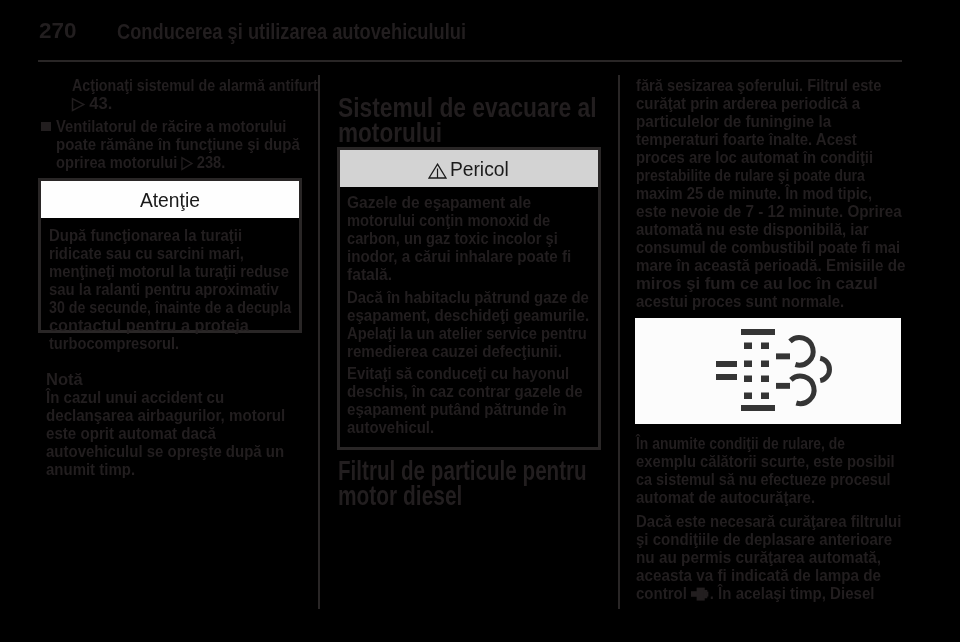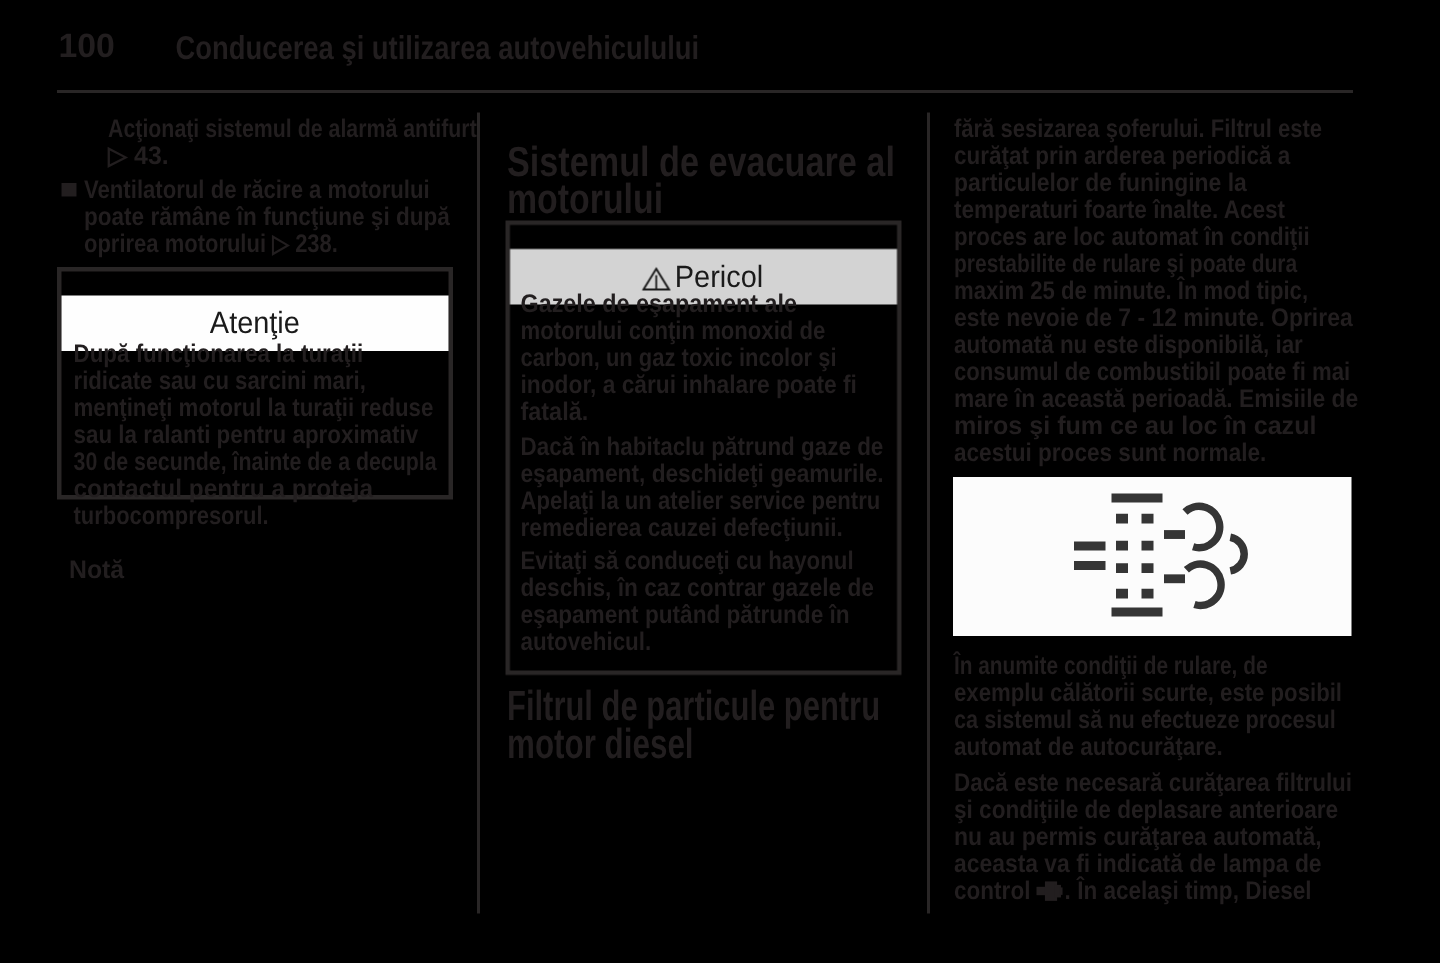--- a/index.html
+++ b/index.html
@@ -21,40 +21,40 @@
   
   .ln{font-weight:bold;font-size:17px;line-height:18px;height:18px;width:max-content;
       white-space:nowrap;transform:scaleX(0.865);transform-origin:0 0;}
   .hd{font-weight:bold;font-size:28px;line-height:25px;height:25px;width:max-content;
       white-space:nowrap;transform:scaleX(0.83);transform-origin:0 0;}
 
   .blk{position:absolute;}
 
   
   .box{position:absolute;border:3px solid #2a2727;box-sizing:border-box;}
-  .band{position:absolute;left:0;top:0;right:0;text-align:center;margin-top:16px;}
+  .band{position:absolute;left:0;top:0;right:0;text-align:center;}
   .band.white{background:#ffffff;}
   .band.grey{background:#d4d4d4;}
   .bandtxt{display:inline-block;color:#1b1b1b;font-size:20.5px;vertical-align:baseline;transform:scaleX(0.94) translateZ(0);transform-origin:50% 50%;}
   .tri{display:inline-block;width:19px;height:16px;vertical-align:-2.5px;margin-right:1px;}
 
   .footer{position:absolute;left:681px;top:607px;color:#9a9a9a;
           font-size:27px;line-height:27px;white-space:nowrap;transform:translateZ(0);}
 
   .fig{position:absolute;background:#fdfdfd;}
   .bulsq{position:absolute;background:#231f20;}
   .lampicon{display:inline-block;width:21px;height:14px;vertical-align:-2px;}
 </style>
 </head>
 <body>
 
 <div class="page">
 
   <div class="hdr">
-      <span class="num">100</span>
+      <span class="num">270</span>
       <span class="ttl">Conducerea şi utilizarea autovehiculului</span>
     </div>
   <div class="rule"></div>
 
   <div class="vdiv vd1"></div>
   <div class="vdiv vd2"></div>
 
   <div class="blk" style="left:72px;top:77px">
       <div class="ln" style="transform: scaleX(0.836735);">Acţionaţi sistemul de alarmă antifurt</div>
       <div class="ln" style="transform: scaleX(0.97561);">▷ 43.</div>
@@ -75,20 +75,27 @@
       <div class="ln" style="transform: scaleX(0.870536);">ridicate sau cu sarcini mari,</div>
       <div class="ln" style="transform: scaleX(0.872727);">menţineţi motorul la turaţii reduse</div>
       <div class="ln" style="transform: scaleX(0.877863);">sau la ralanti pentru aproximativ</div>
       <div class="ln" style="transform: scaleX(0.83737);">30 de secunde, înainte de a decupla</div>
       <div class="ln" style="transform: scaleX(0.956938);">contactul pentru a proteja</div>
       <div class="ln" style="transform: scaleX(0.860927);">turbocompresorul.</div>
     </div>
 
   <div class="blk" style="left:46px;top:371px">
       <div class="ln" style="transform: scaleX(0.973684);">Notă</div>
+    </div>
+  <div class="blk" style="left:46px;top:389px">
+      <div class="ln" style="transform: scaleX(0.885572);">În cazul unui accident cu</div>
+      <div class="ln" style="transform: scaleX(0.888476);">declanşarea airbagurilor, motorul</div>
+      <div class="ln" style="transform: scaleX(0.890052);">este oprit automat dacă</div>
+      <div class="ln" style="transform: scaleX(0.881481);">autovehiculul se opreşte după un</div>
+      <div class="ln" style="transform: scaleX(0.881188);">anumit timp.</div>
     </div>
 
   <div class="blk" style="left:338px;top:95px">
       <div class="hd" style="transform: scaleX(0.814465);">Sistemul de evacuare al</div>
       <div class="hd" style="transform: scaleX(0.806202);">motorului</div>
     </div>
 
   <div class="box" style="left:337px;top:147px;width:264px;height:303px">
     <div class="band grey" style="height:37px;line-height:37px"><span class="tri"><svg viewBox="0 0 19 16" width="19" height="16">
             <path d="M9.5 1.2 L18 15 L1 15 Z" fill="none" stroke="#1b1b1b" stroke-width="1.3" stroke-linejoin="miter"></path>

